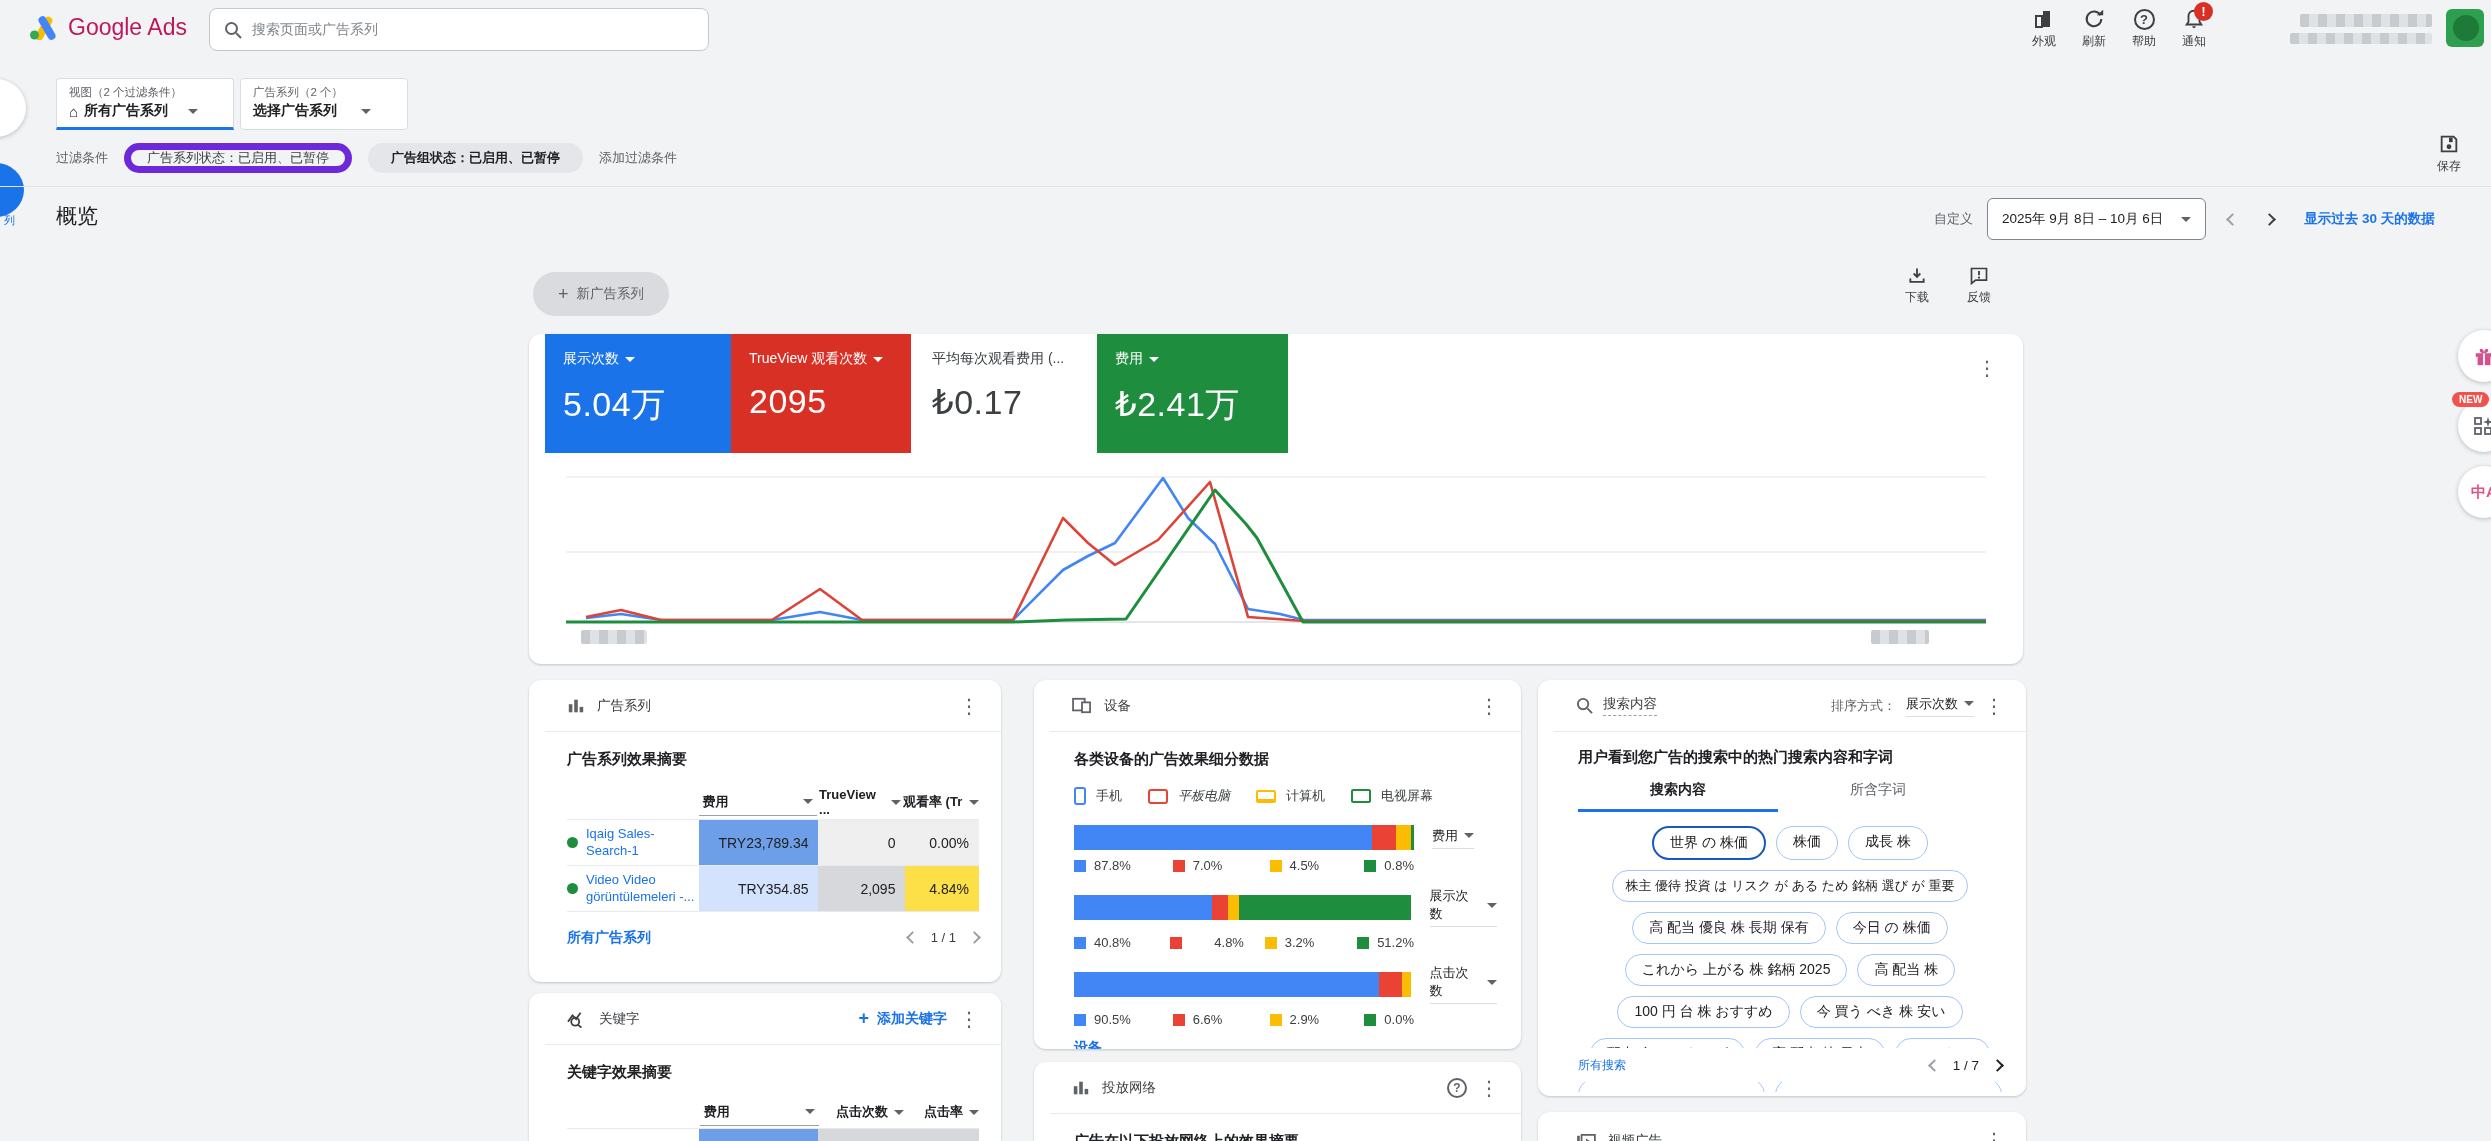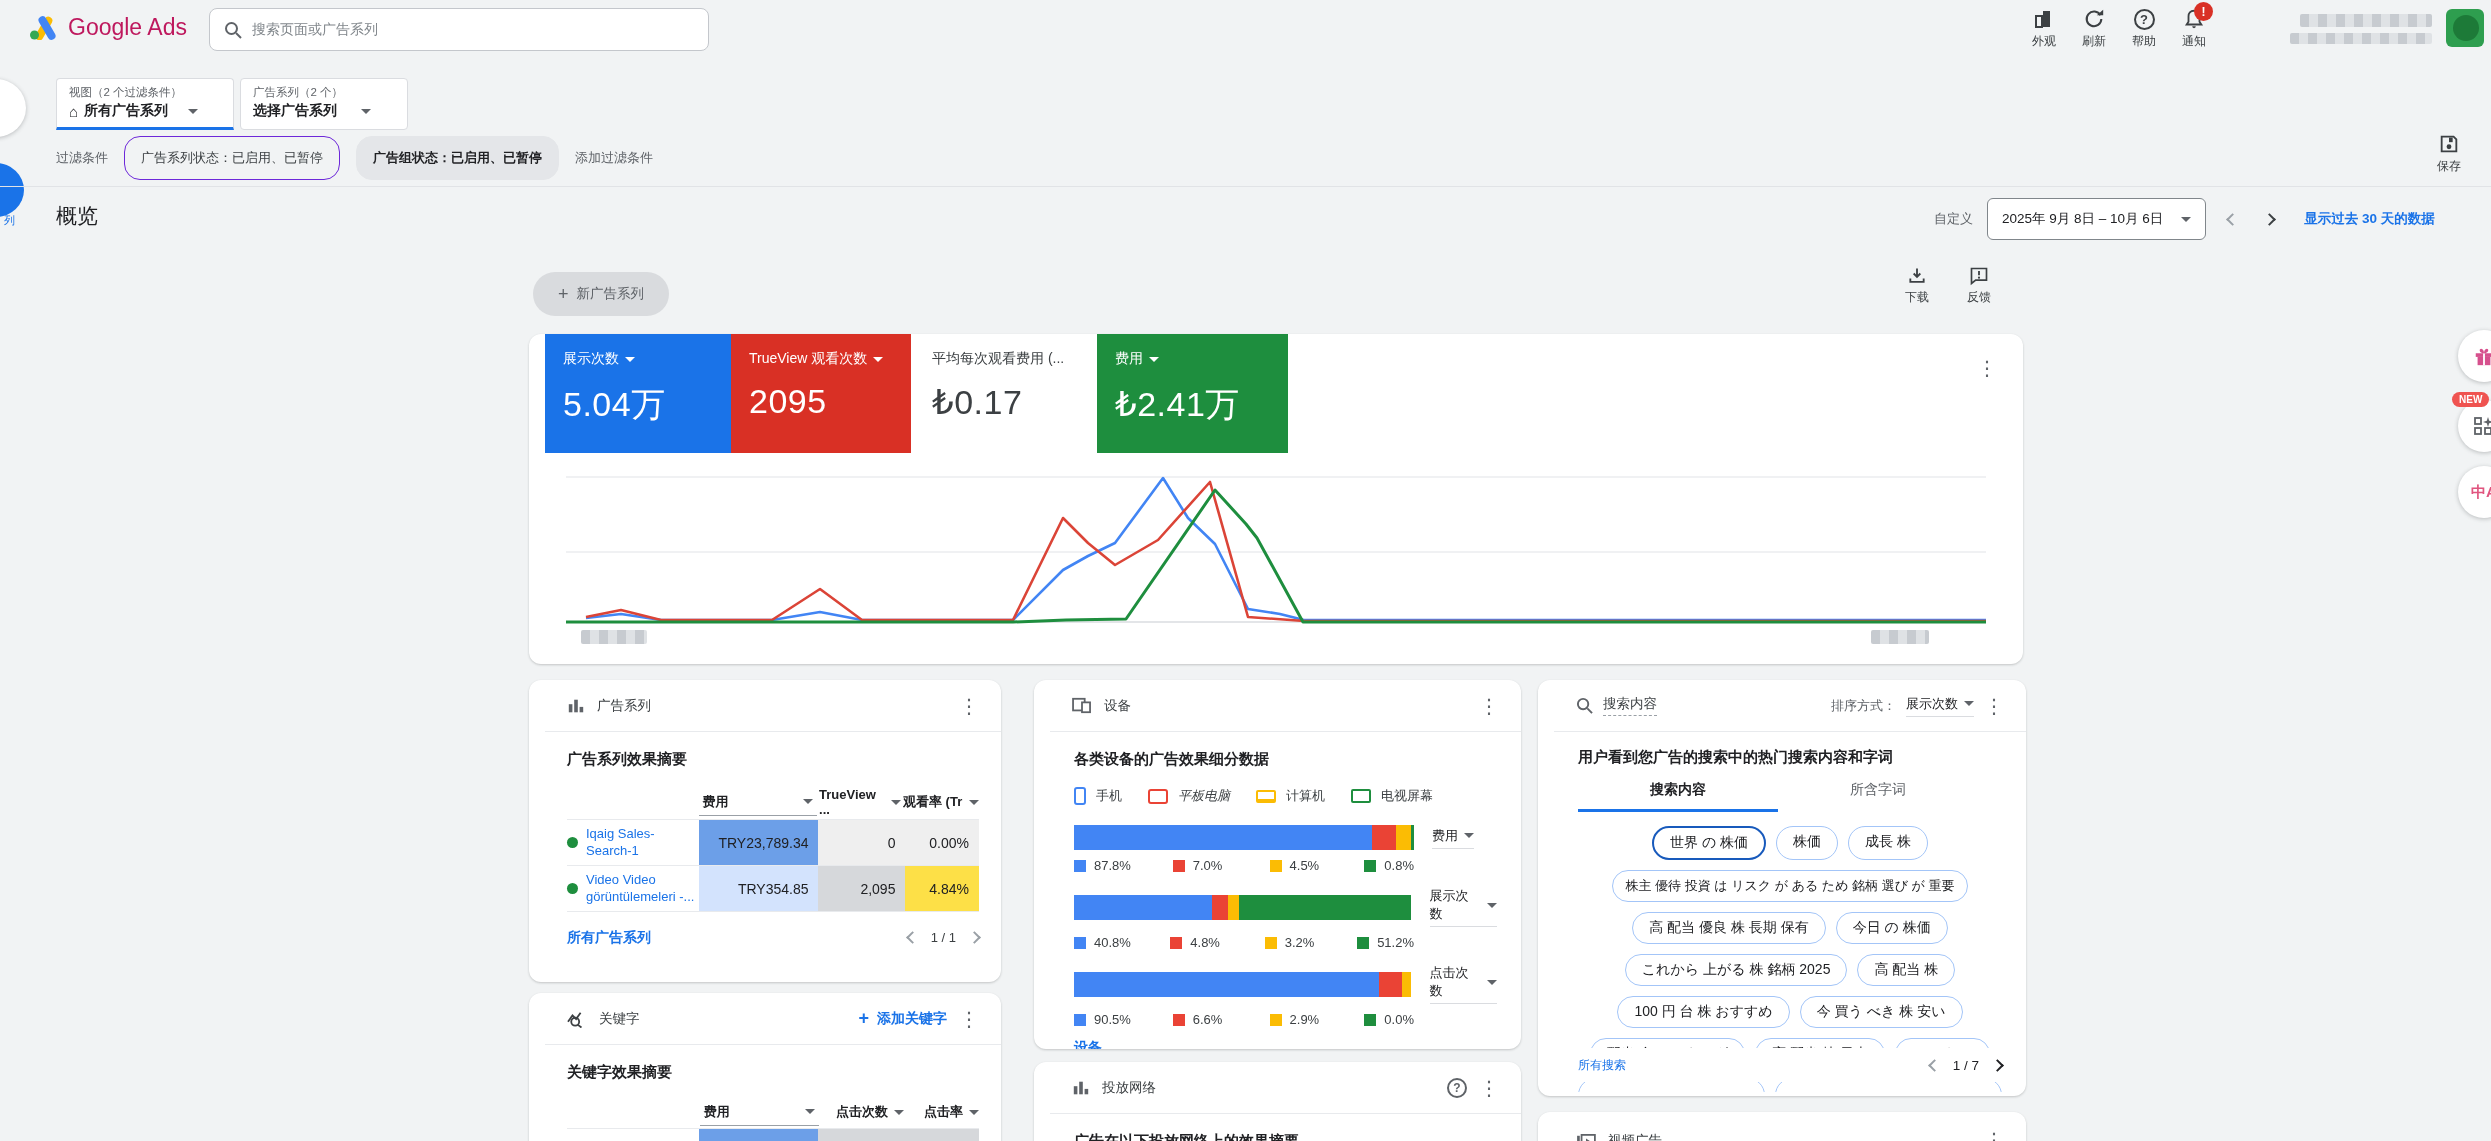--- a/index.html
+++ b/index.html
@@ -19,21 +19,21 @@
   .dot { display:inline-block; width:11px; height:11px; border-radius:50%; background:#1e8e3e; flex:none; }
   
   .topbar-label { font-size:12px; color:#3c4043; text-align:center; margin-top:3px; }
   .icon-btn { display:flex; flex-direction:column; align-items:center; cursor:pointer; }
   .searchbox { background:#fff; border:1px solid #c4c7cc; border-radius:8px; display:flex; align-items:center; padding:0 14px; gap:10px; }
   
   .ctx-box { background:#fff; border:1px solid #dadce0; border-radius:4px; padding:6px 12px 8px 12px; cursor:pointer; }
   .ctx-label { font-size:11.5px; color:#5f6368; }
   .ctx-value { font-size:14px; font-weight:bold; color:#202124; margin-top:2px; display:flex; align-items:center; gap:6px; }
   
-  .fchip { border:1px solid #6d28d9; border-radius:16px; height:44px; display:inline-flex; align-items:center; padding:0 16px; font-size:13px; color:#3c4043; background:transparent; cursor:pointer; }
+  .fchip { border:7px solid #6d28d9; border-radius:16px; height:30px; display:inline-flex; align-items:center; padding:0 16px; font-size:13px; color:#3c4043; background:transparent; cursor:pointer; }
   .fchip.filled { background:#e4e6e9; border-color:#e4e6e9; font-weight:bold; color:#202124; }
   
   .score { height:119px; padding:16px 18px; }
   .score .lab { font-size:14px; display:flex; align-items:center; }
   .score .val { font-size:34px; margin-top:14px; letter-spacing:.5px; }
   
   .tbl-head { font-size:13px; font-weight:bold; color:#202124; display:flex; align-items:center; }
   .cell { font-size:14px; color:#202124; display:flex; align-items:center; justify-content:flex-end; padding:0 10px; }
   .heat-blue-strong { background:#6c9fe8; }
   .heat-blue-light { background:#d3e3fd; }
@@ -407,21 +407,21 @@
         <span class="metric-dd">
             <span>展示次数</span>
             <span class="caret" style="color:#5f6368;"></span>
           </span>
       </div>
       <div class="flex" style="margin-top:8px;width:340px;">
         <span class="pct" style="width:100px;">
             <span class="sw seg-b"></span>
             <span>40.8%</span>
           </span>
-        <span class="pct" style="width:98px;">
+        <span class="pct" style="width:98px;gap:24px;">
             <span class="sw seg-r"></span>
             <span>4.8%</span>
           </span>
         <span class="pct" style="width:96px;">
             <span class="sw seg-y"></span>
             <span>3.2%</span>
           </span>
         <span class="pct">
             <span class="sw seg-g"></span>
             <span>51.2%</span>

